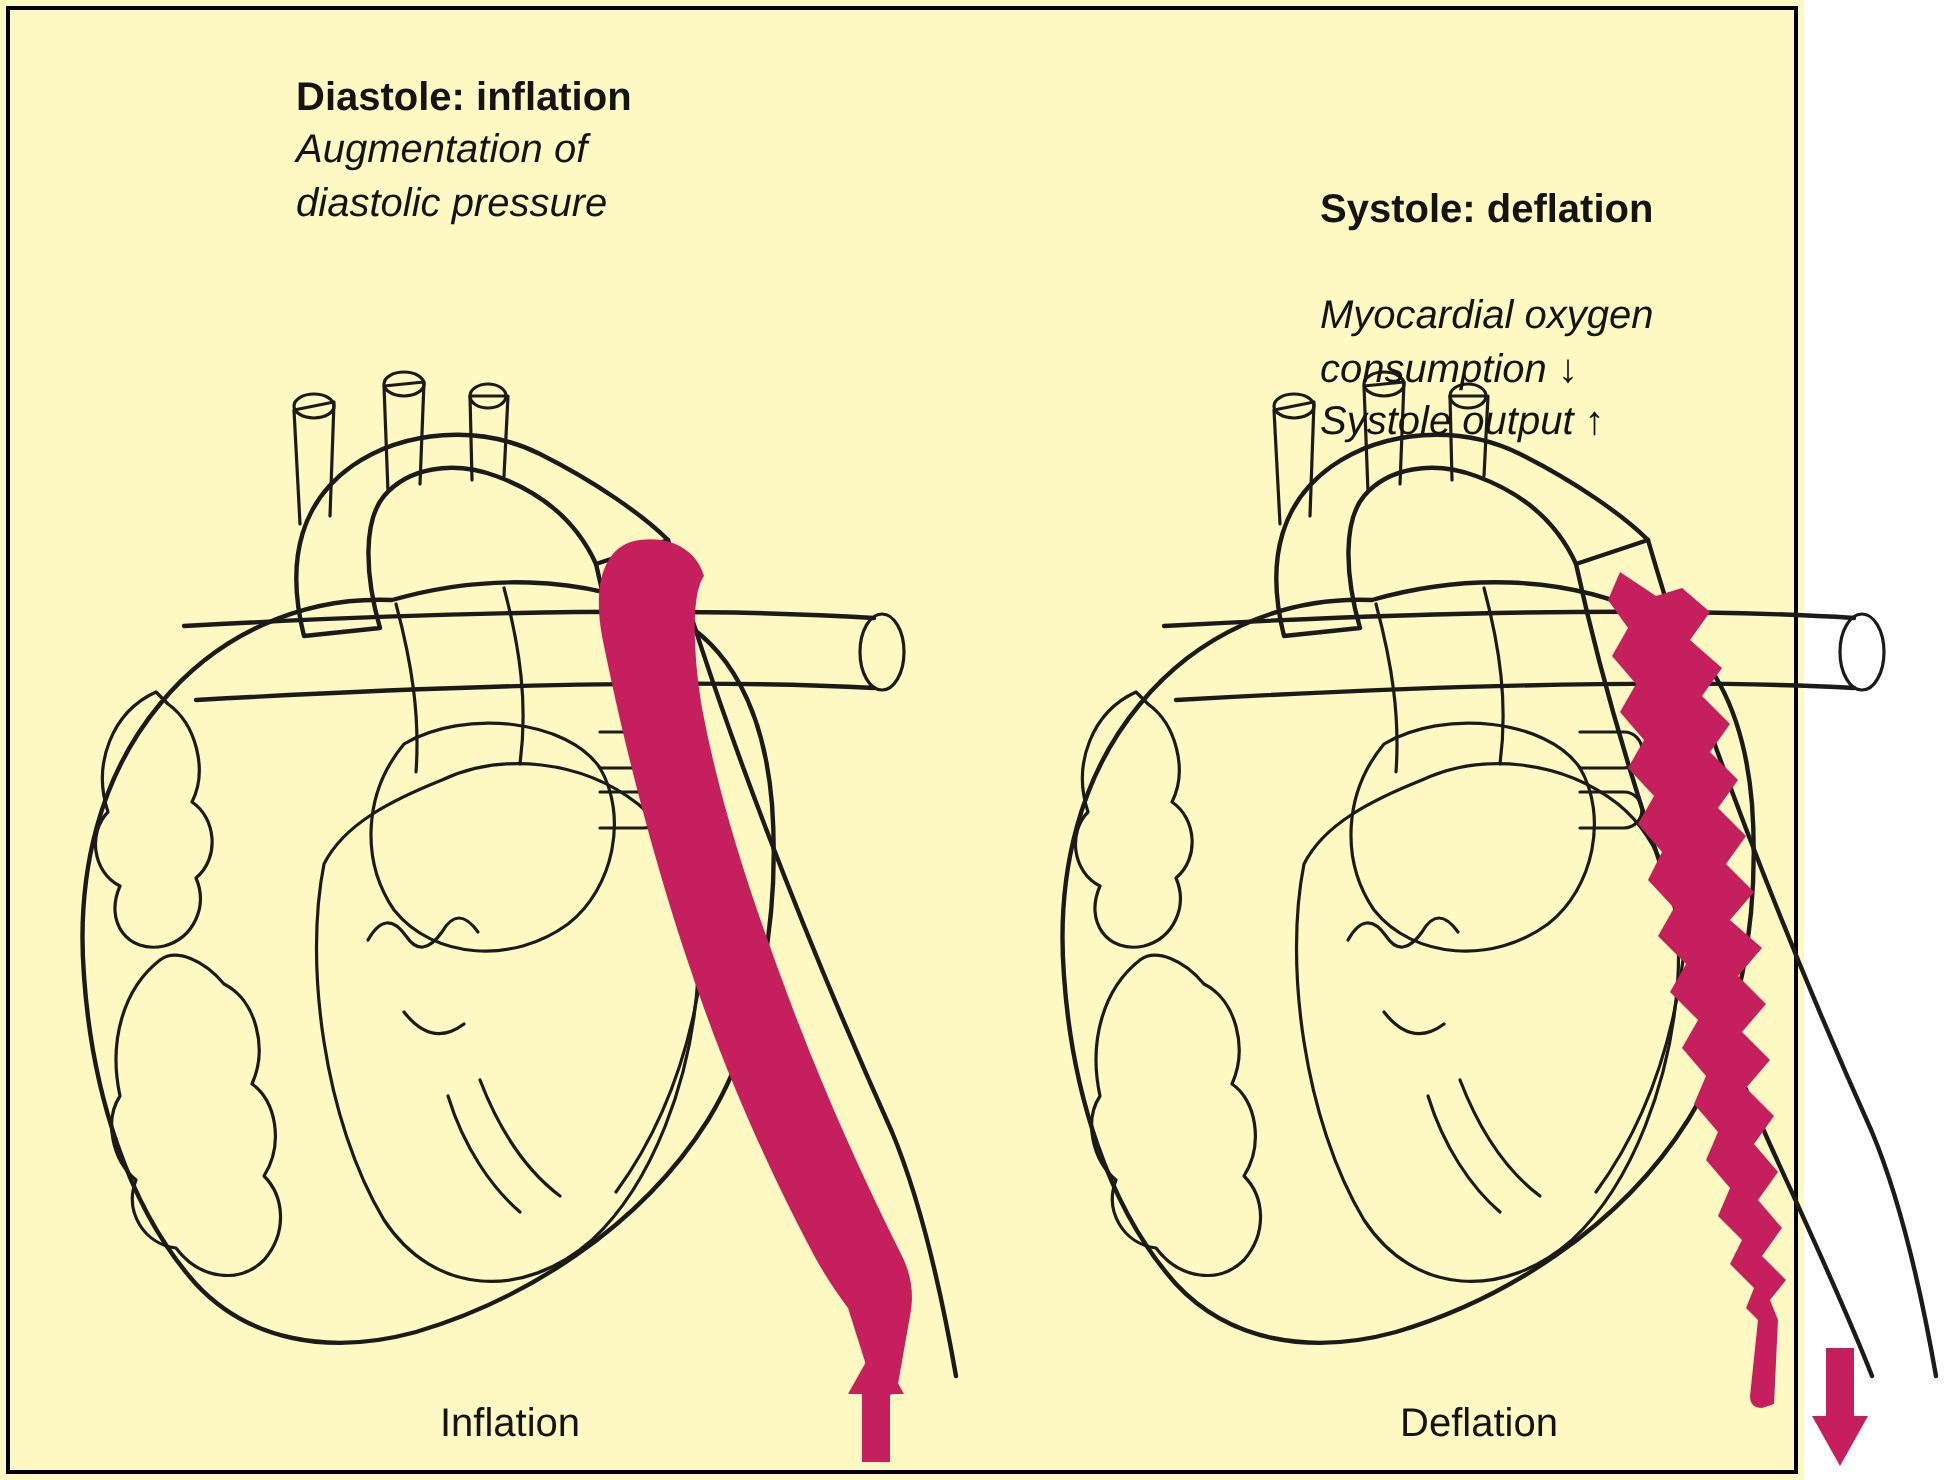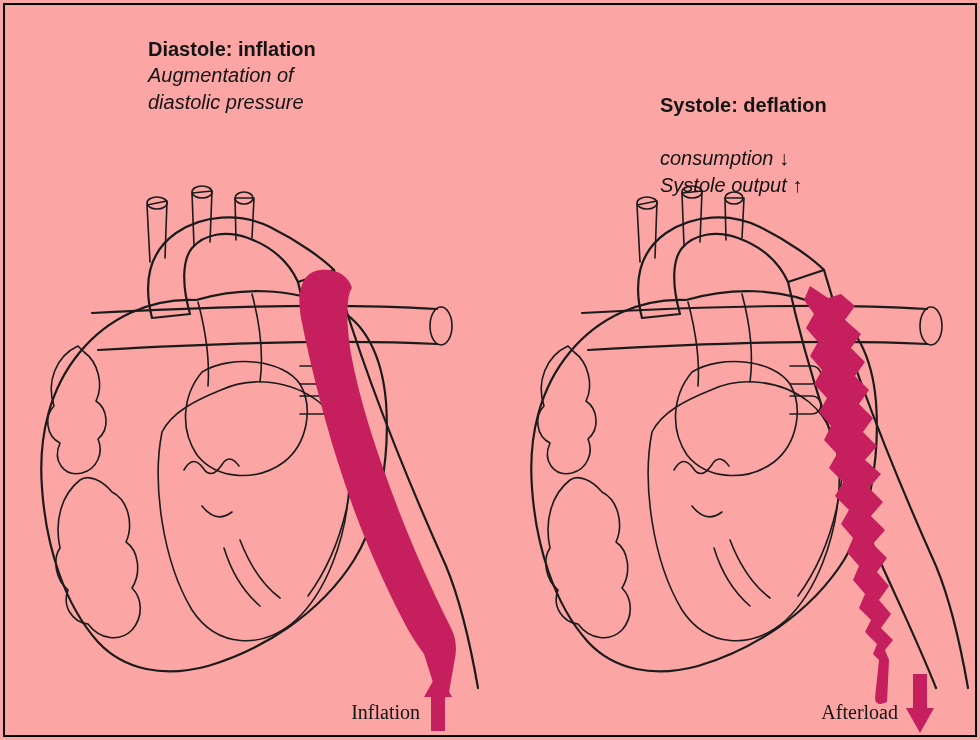--- a/index.html
+++ b/index.html
@@ -1,28 +1,28 @@
 <!DOCTYPE html>
 <html><head>
 <meta charset="utf-8">
 <style>
   html,body{margin:0;padding:0;background:#ffffff;}
   body{width:980px;height:740px;overflow:hidden;font-family:"Liberation Sans",sans-serif;}
-  .figure{position:relative;width:980px;height:740px;background:#fca5a5;}
+  .figure{position:relative;width:902px;height:740px;background:#fef9c3;}
   .frame{position:absolute;inset:3px;border:2px solid #000;pointer-events:none;}
   .illustration{position:absolute;left:0;top:0;width:980px;height:740px;}
   .ln{fill:none;stroke:#1b1b1b;stroke-width:2.2;stroke-linecap:round;stroke-linejoin:round;}
   .ln1{fill:none;stroke:#1b1b1b;stroke-width:1.6;stroke-linecap:round;stroke-linejoin:round;}
   .textblock{position:absolute;color:#141414;font-size:20px;line-height:1.32;}
   .textblock .title{font-weight:700;display:block;}
   .textblock .line{display:block;font-style:italic;}
   .effects{margin-top:27px;}
   .tb-left{left:148px;top:36px;}
   .tb-right{left:660px;top:44px;margin-top:48px;}
-  .caption{position:absolute;top:701px;color:#141414;font-size:20px;text-align:right;font-family:Liberation Serif, serif;}
+  .caption{position:absolute;top:701px;color:#141414;font-size:20px;}
   .cap-left{left:220px;width:200px;}
   .cap-right{left:700px;width:198px;}
 </style>
 </head>
 <body>
 
 <div class="figure">
   <div class="frame"></div>
 
   <svg class="illustration" viewBox="0 0 980 740">
@@ -89,20 +89,21 @@
 
   <div class="textblock tb-left">
     <span class="title">Diastole: inflation</span>
     <span class="line">Augmentation of</span>
     <span class="line">diastolic pressure</span>
   </div>
 
   <div class="textblock tb-right">
     <span class="title">Systole: deflation</span>
     <div class="effects">
+      <span class="line">Myocardial oxygen</span>
       <span class="line">consumption ↓</span>
       <span class="line">Systole output ↑</span>
     </div>
   </div>
 
   <div class="caption cap-left">Inflation</div>
-  <div class="caption cap-right">Afterload</div>
+  <div class="caption cap-right">Deflation</div>
 </div>
 
 </body></html>

